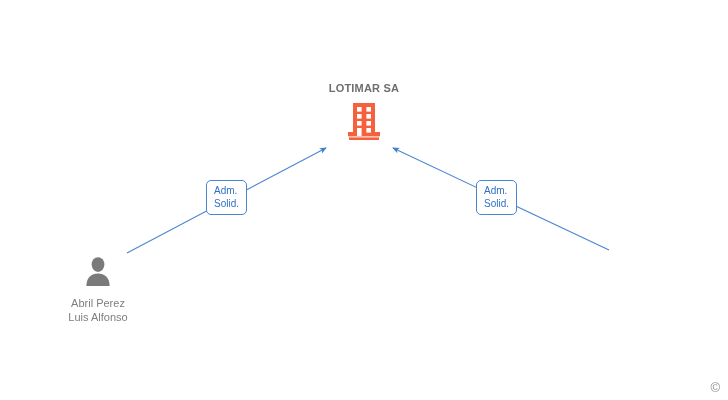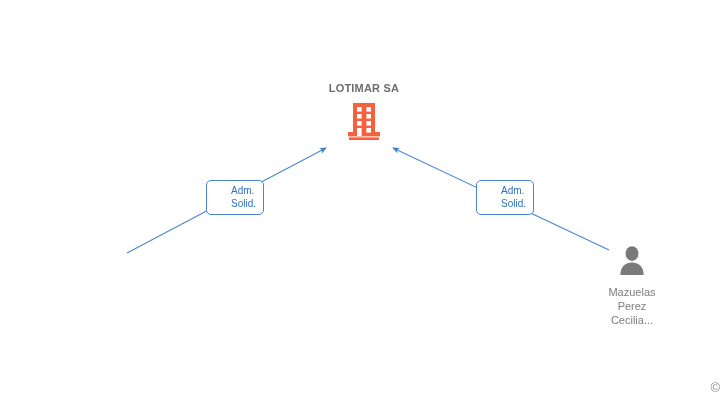--- a/index.html
+++ b/index.html
@@ -70,21 +70,21 @@
   
   .rel-label {
     position: absolute;
     box-sizing: border-box;
     border: 1px solid #4a86d0;
     border-radius: 5px;
     background: #ffffff;
     color: #2f6fc4;
     font-size: 10px;
     line-height: 13px;
-    padding: 3px 7px 4px 24px;
+    padding: 3px 7px 4px 7px;
     white-space: nowrap;
   }
   .rel-label.left  { left: 206px; top: 180px; }
   .rel-label.right { left: 476px; top: 180px; }
   .rel-line { display: block; }
 
   
   .watermark {
     position: absolute;
     right: 8px;
@@ -148,32 +148,31 @@
   <div class="rel-label left">
     <span>Adm.</span><br>
     <span>Solid.</span>
   </div>
 
   <div class="rel-label right">
     <span>Adm.</span><br>
     <span>Solid.</span>
   </div>
 
-
-  <div class="person-node right">
+  <div class="person-node left">
     <div class="person-icon">
       <svg width="28" height="30" viewBox="0 0 28 30" xmlns="http://www.w3.org/2000/svg">
         <ellipse cx="14" cy="8.6" rx="6.4" ry="7.4" fill="#7a7a7a"></ellipse>
         <path d="M2.4 30 C2.4 21.4 7.6 17.6 14 17.6 C20.4 17.6 25.6 21.4 25.6 30 Z" fill="#7a7a7a"></path>
       </svg>
     </div>
     <div class="person-name">
-      <span>Mazuelas</span><br>
-      <span>Perez</span><br>
-      <span>Cecilia...</span>
+      <span>Abril Perez</span><br>
+      <span>Luis Alfonso</span>
     </div>
   </div>
+
 
   <div class="watermark">
     <span class="wm-c">©</span>
   </div>
 
 </div>
 
 </body></html>

